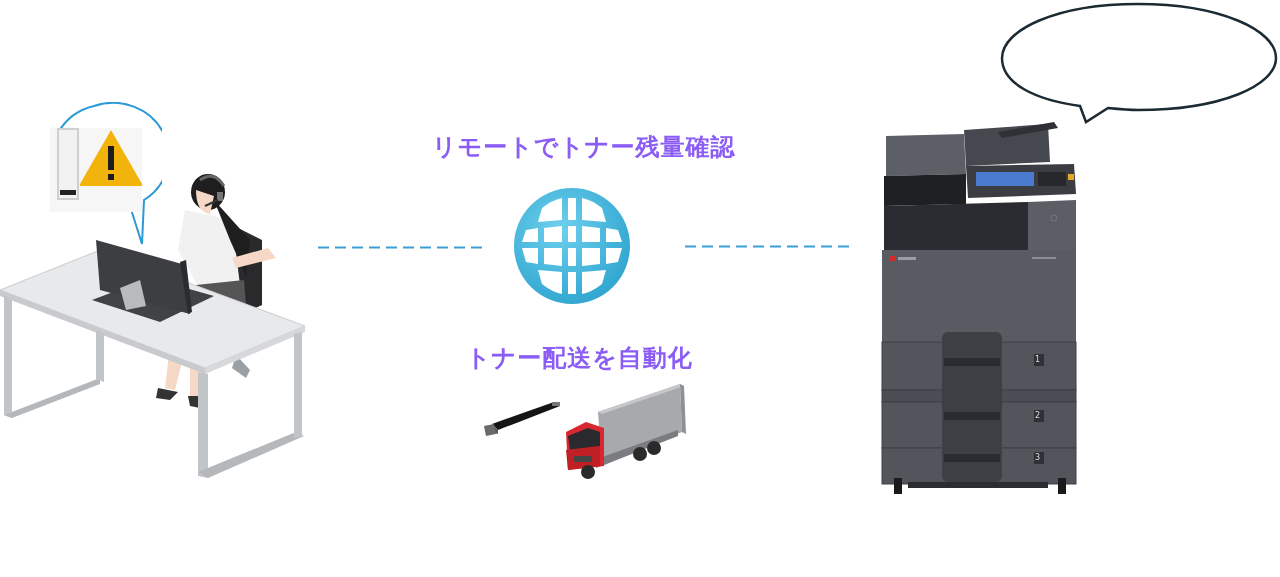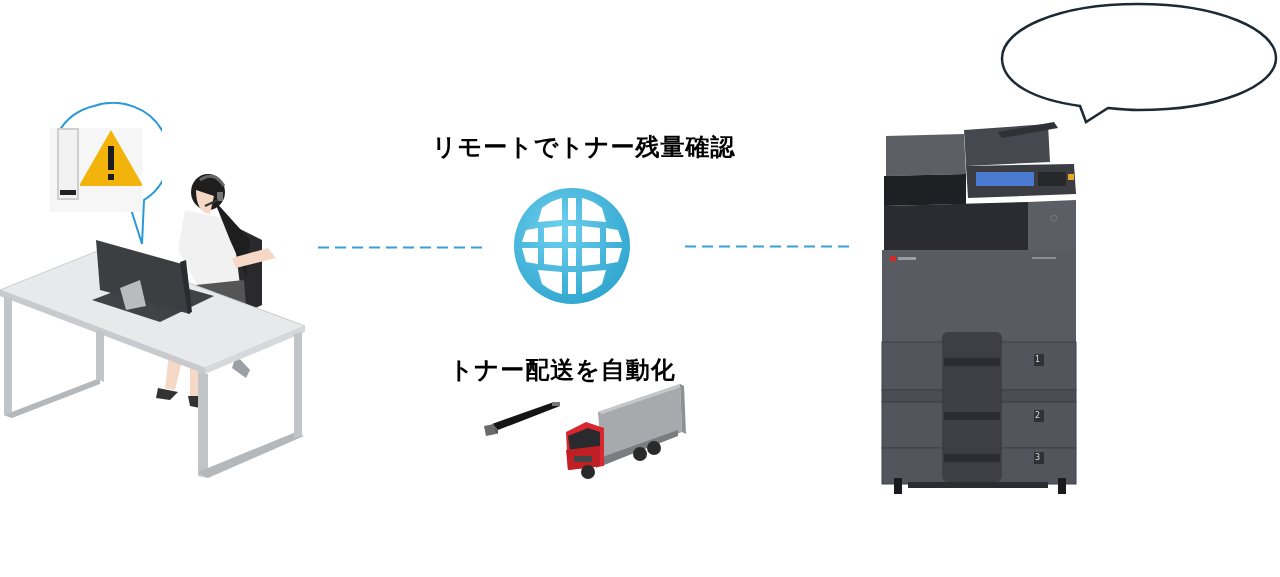--- a/index.html
+++ b/index.html
@@ -1,19 +1,19 @@
 <!DOCTYPE html>
 <html><head>
 <meta charset="utf-8">
 <style>
   html, body { margin:0; padding:0; background:#ffffff; }
   body { width:1280px; height:577px; position:relative; overflow:hidden;
          font-family:"DejaVu Sans", sans-serif; }
   .abs { position:absolute; }
-  .label { font-weight:bold; color:#000000; font-size:24px; letter-spacing:1px; white-space:nowrap; }
+  .label { font-weight:bold; color:#8b5cf6; font-size:24px; letter-spacing:1px; white-space:nowrap; }
   .bubble-text { font-family:"DejaVu Sans", sans-serif; font-size:34px; color:#111; white-space:nowrap; }
   svg { display:block; }
 </style>
 </head>
 <body>
 
 <div class="abs" style="left:0;top:100px;width:320px;height:390px;">
   <svg width="320" height="390" viewBox="0 0 320 390">
 
     <path d="M232 125 L262 140 L262 205 L240 215 Z" fill="#2a2a2c"></path>
@@ -117,21 +117,21 @@
       <path d="M56 62 L64 62 L64 80 L56 80 Z"></path>
       <path d="M70 62 L88 62 L88 78 L70 80 Z"></path>
       <path d="M94 62 L110 62 L106 76 L94 78 Z"></path>
       <path d="M26 84 L50 86 L50 108 Q40 106 30 98 Z"></path>
       <path d="M56 86 L64 86 L64 108 L56 108 Z"></path>
       <path d="M70 86 L94 84 L90 98 Q80 106 70 108 Z"></path>
     </g>
   </svg>
 </div>
 
-<div class="abs label" style="left:449px;top:342px;margin-top:12px;">トナー配送を自動化</div>
+<div class="abs label" style="left:466px;top:342px;">トナー配送を自動化</div>
 
 <div class="abs" style="left:480px;top:398px;width:82px;height:40px;">
   <svg width="82" height="40" viewBox="0 0 82 40">
     <path d="M12 26 L74 4 L80 8 L18 32 Z" fill="#151515"></path>
     <path d="M12 26 L18 32 L18 36 L10 34 Z" fill="#5a5a5a"></path>
     <path d="M4 28 L14 26 L16 36 L6 38 Z" fill="#6a6a6a"></path>
     <rect x="72" y="4" width="8" height="4" fill="#777"></rect>
   </svg>
 </div>
 

